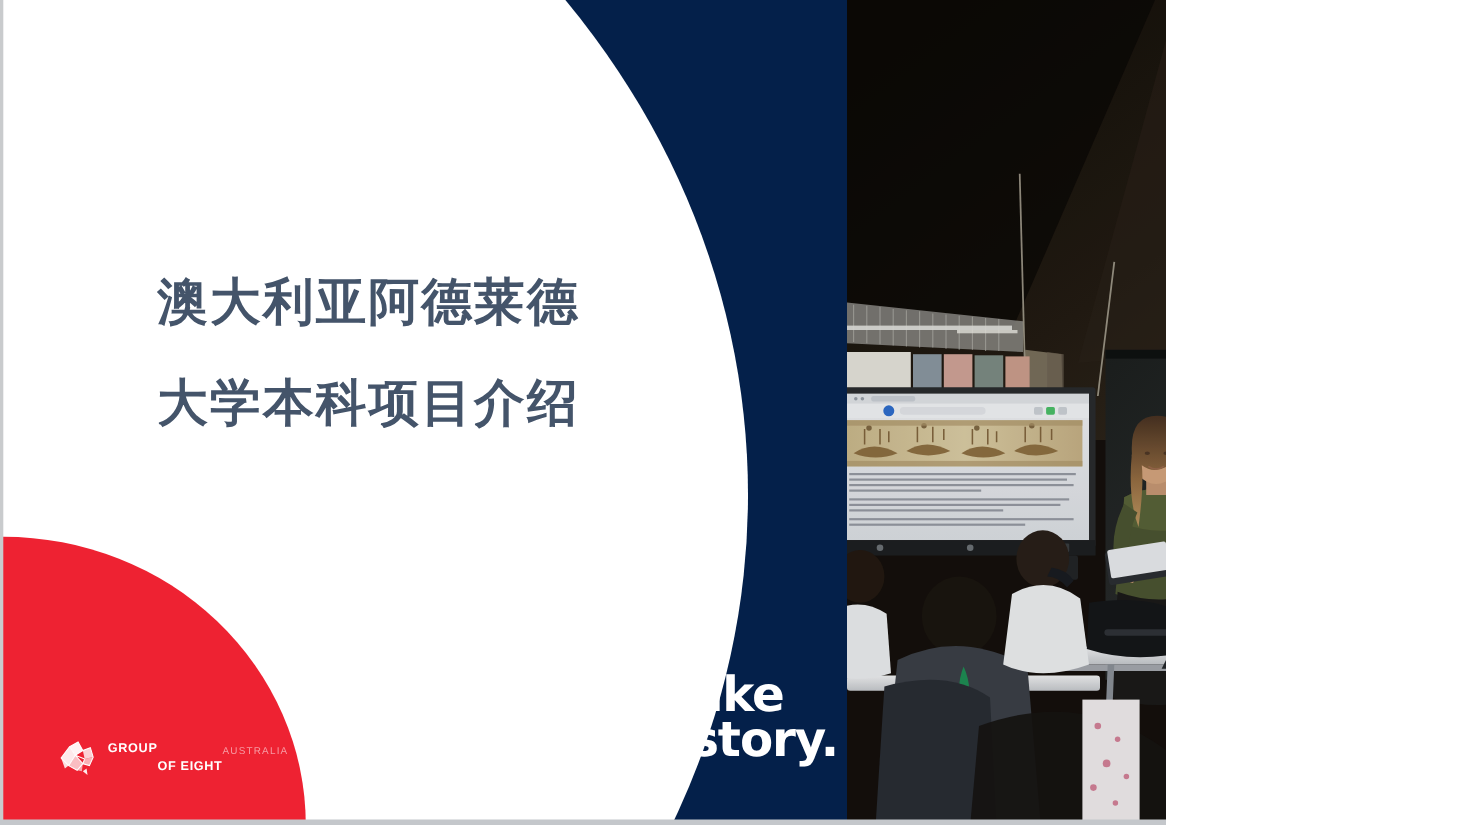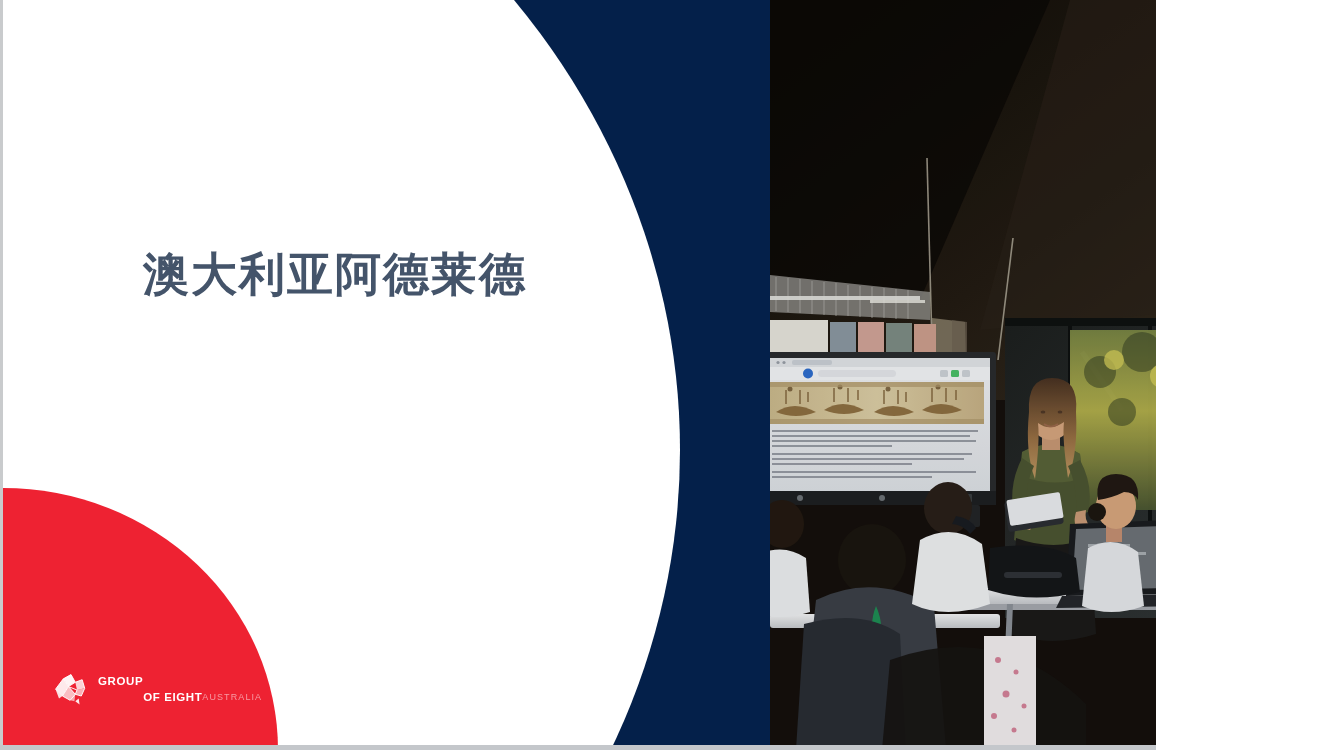--- a/index.html
+++ b/index.html
@@ -1,19 +1,19 @@
 <!DOCTYPE html>
 <html><head>
 <meta charset="utf-8">
 <style>
   html,body{margin:0;padding:0;background:#ffffff;}
   body{width:1340px;height:750px;overflow:hidden;
        font-family:"Liberation Sans","DejaVu Sans",sans-serif;}
 
-  #slide{position:relative;width:1156px;height:750px;overflow:hidden;background:#ffffff;text-decoration:underline;}
+  #slide{position:relative;width:1060px;height:750px;overflow:hidden;background:#ffffff;text-decoration:underline;}
 
   
   #left-panel{position:absolute;left:0;top:0;width:770px;height:750px;
               background:#ffffff;overflow:hidden;}
 
   
   .navy-field{position:absolute;left:0;top:0;width:770px;height:750px;
               background:#04204a;}
 
   
@@ -41,21 +41,21 @@
   .wm-line.l2{font-size:44px;}
 
   
   #go8-logo{position:absolute;left:52px;top:672px;z-index:8;
             display:flex;align-items:center;gap:8px;}
   #go8-logo .mark{width:38px;height:36px;flex:0 0 auto;}
   #go8-logo .wordwrap{display:flex;flex-direction:row;line-height:1;}
   .go8-l1,.go8-l2{color:#ffffff;font-size:11.5px;font-weight:bold;
                   letter-spacing:0.6px;}
   .go8-l2{margin-top:16px;}
-  .go8-l3{color:#f79aa3;font-size:9px;letter-spacing:1.1px;margin-top:17px;}
+  .go8-l3{color:#f79aa3;font-size:9px;letter-spacing:1.1px;margin-top:2px;}
 
   
   #photo{position:absolute;left:770px;top:0;width:540px;height:750px;
          overflow:hidden;background:#15100c;}
   #photo svg{display:block;width:540px;height:750px;}
 
   
   .edge-l{position:absolute;left:0;top:0;width:3px;height:750px;background:#c9cbcd;z-index:30;}
   .edge-r{position:absolute;left:1310px;top:0;width:30px;height:750px;background:#e9edf2;z-index:30;}
   .edge-b{position:absolute;left:0;bottom:0;width:1340px;height:5px;background:#c4c7cb;z-index:31;}
@@ -66,22 +66,27 @@
 <div id="slide">
 
   <div id="left-panel">
     <div class="navy-field"></div>
     <div class="white-oval"></div>
     <div class="red-corner"></div>
   </div>
 
   <div id="title-block">
     <div class="title-line">澳大利亚阿德莱德</div>
-  </div>
-
+    <div class="title-line">大学本科项目介绍</div>
+  </div>
+
+  <div id="wordmark">
+    <div class="wm-line">make</div>
+    <div class="wm-line l2">history.</div>
+  </div>
 
   <div id="go8-logo">
     <span class="mark">
       <svg viewBox="0 0 44 42" width="38" height="36">
         <g fill="none" stroke="#ffffff" stroke-width="1.1">
           <path fill="#ffffff" fill-opacity="0.95" stroke="none" d="M13 8 L22 3 L27 12 L19 17 Z"></path>
           <path fill="#ffffff" fill-opacity="0.80" stroke="none" d="M27 12 L35 9 L38 19 L29 21 Z"></path>
           <path fill="#ffffff" fill-opacity="0.65" stroke="none" d="M29 21 L38 19 L34 28 L27 26 Z"></path>
           <path fill="#ffffff" fill-opacity="0.9" stroke="none" d="M4 20 L13 8 L19 17 L12 28 Z"></path>
           <path fill="#ffffff" fill-opacity="0.7" stroke="none" d="M12 28 L19 17 L27 26 L21 33 Z"></path>

